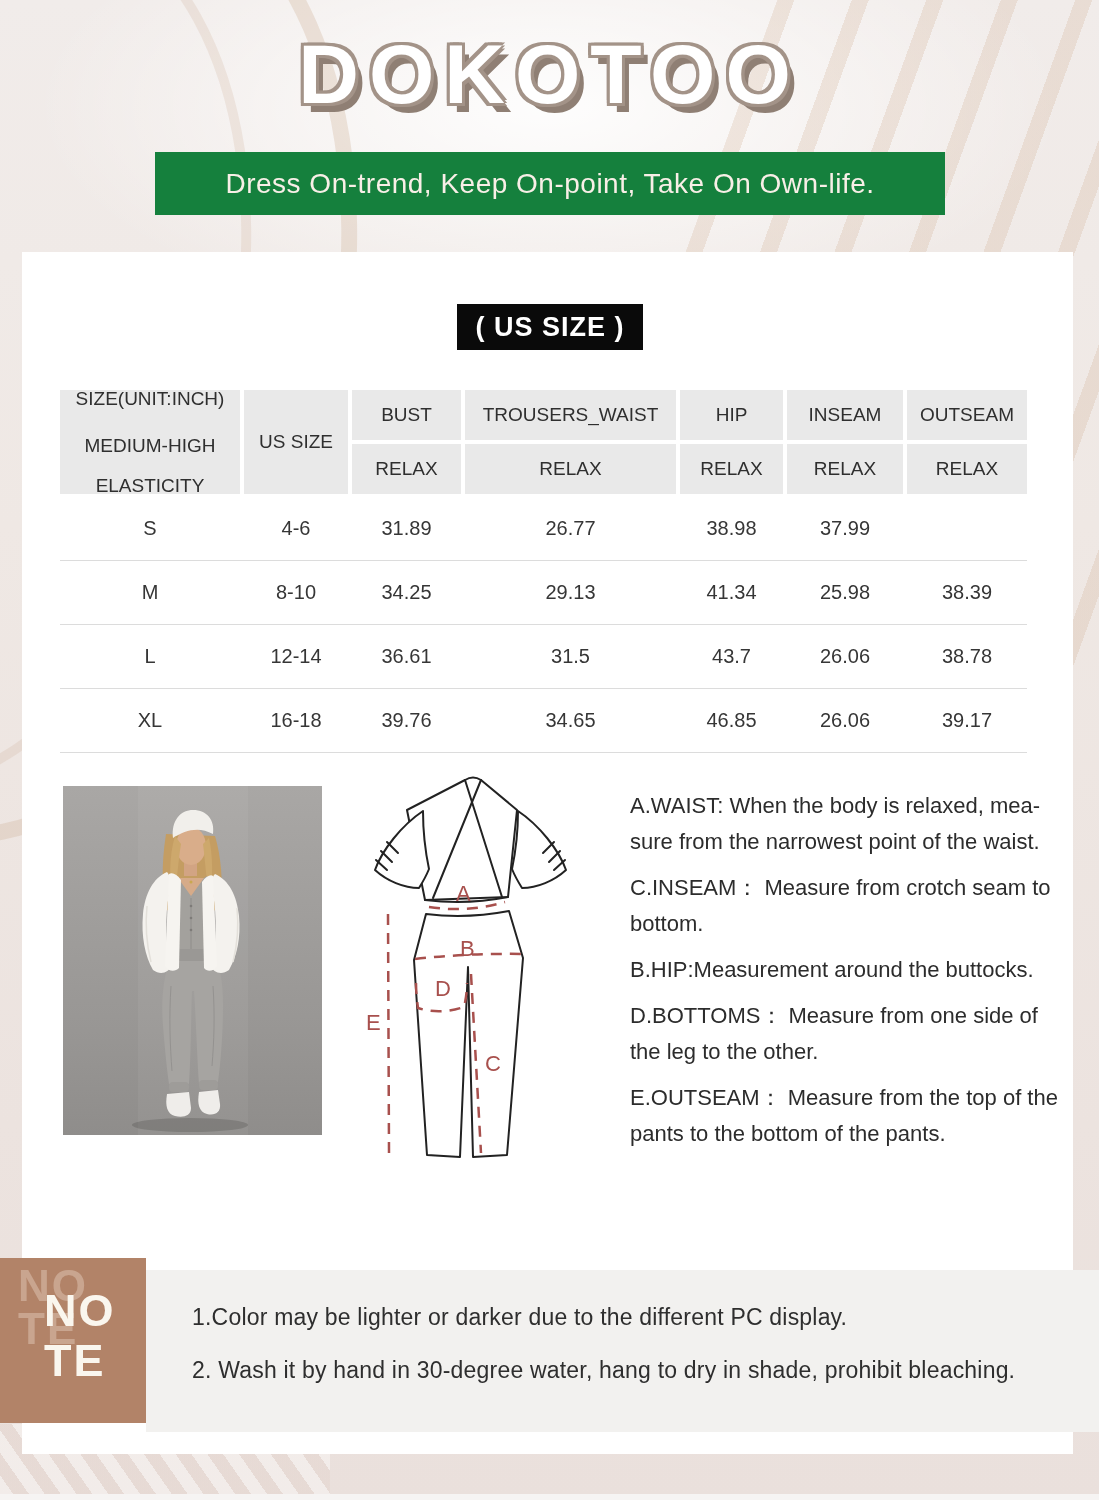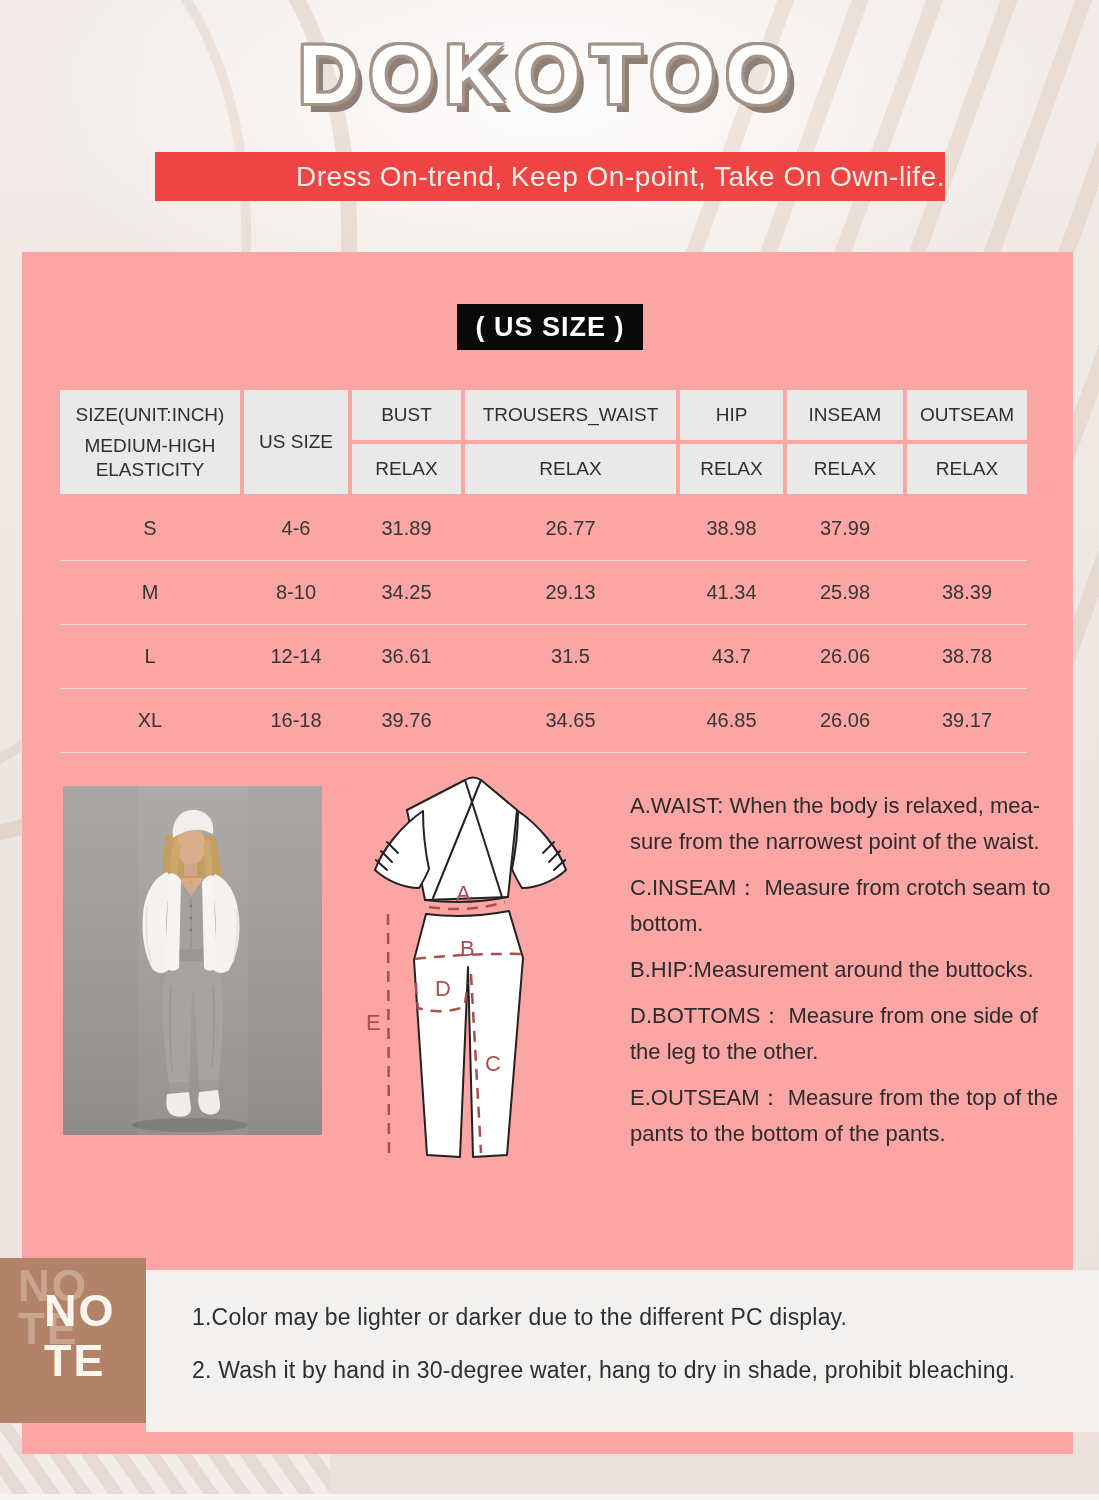--- a/index.html
+++ b/index.html
@@ -23,38 +23,38 @@
             background:repeating-linear-gradient(55deg, rgba(255,255,255,0.6) 0 13px, rgba(221,201,191,0.38) 13px 26px); }
   .bottom-strip { position:absolute; left:0; bottom:0; width:100%; height:6px; background:#f6f4f3; }
 
   
   .logo { position:absolute; top:26px; left:0; width:100%; text-align:center;
           font-size:84px; font-weight:800; letter-spacing:10px; color:#ffffff;
           text-shadow:
             -3px -3px 0 #a39388, 3px -3px 0 #a39388, -3px 3px 0 #a39388, 3px 3px 0 #a39388,
             -3px 0 0 #a39388, 3px 0 0 #a39388, 0 -3px 0 #a39388, 0 3px 0 #a39388,
             7px 9px 0 #8f7f74; }
-  .tagline-banner { position:absolute; left:155px; top:152px; width:790px; height:49px;
-          background:#ef4444; display:flex; align-items:center; justify-content:flex-end; }
+  .tagline-banner { position:absolute; left:155px; top:152px; width:790px; height:63px;
+          background:#15803d; display:flex; align-items:center; justify-content:center; }
   .tagline-banner span { color:#f8efe7; font-size:28px; letter-spacing:0.5px; }
 
   
-  .card { position:absolute; left:22px; top:252px; width:1051px; height:1202px; background:#fca5a5; }
+  .card { position:absolute; left:22px; top:252px; width:1051px; height:1202px; background:#ffffff; }
 
   .badge { position:absolute; left:435px; top:52px; width:186px; height:46px; background:#0a0a0a;
            color:#ffffff; font-size:27px; font-weight:700; display:flex; align-items:center; justify-content:center;
            letter-spacing:1px; }
 
   
   .table { position:absolute; left:38px; top:138px; width:967px; color:#303030; }
   .thead { display:grid; grid-template-columns:180px 104px 109px 211px 103px 116px 120px;
            grid-template-rows:50px 50px; gap:4px; }
   .th { background:#e9e9e9; display:flex; align-items:center; justify-content:center;
         font-size:19px; color:#2f2f2f; text-align:center; }
-  .th-size { grid-area:1/1/3/2; flex-direction:column; line-height:24px; }
+  .th-size { grid-area:1/1/3/2; flex-direction:column; line-height:24px;gap:16px; }
   .th-size .l1 { margin-bottom:7px; }
   .th-us { grid-area:1/2/3/3; }
   .tbody { margin-top:3px; }
   .tr { display:grid; grid-template-columns:180px 104px 109px 211px 103px 116px 120px; gap:4px;
         height:64px; border-bottom:1px solid #dcdcdc; }
   .td { display:flex; align-items:center; justify-content:center; font-size:20px; color:#363636; }
 
   
   .photo { position:absolute; left:41px; top:534px; width:259px; height:349px; }
   .photo svg { display:block; width:100%; height:100%; }

